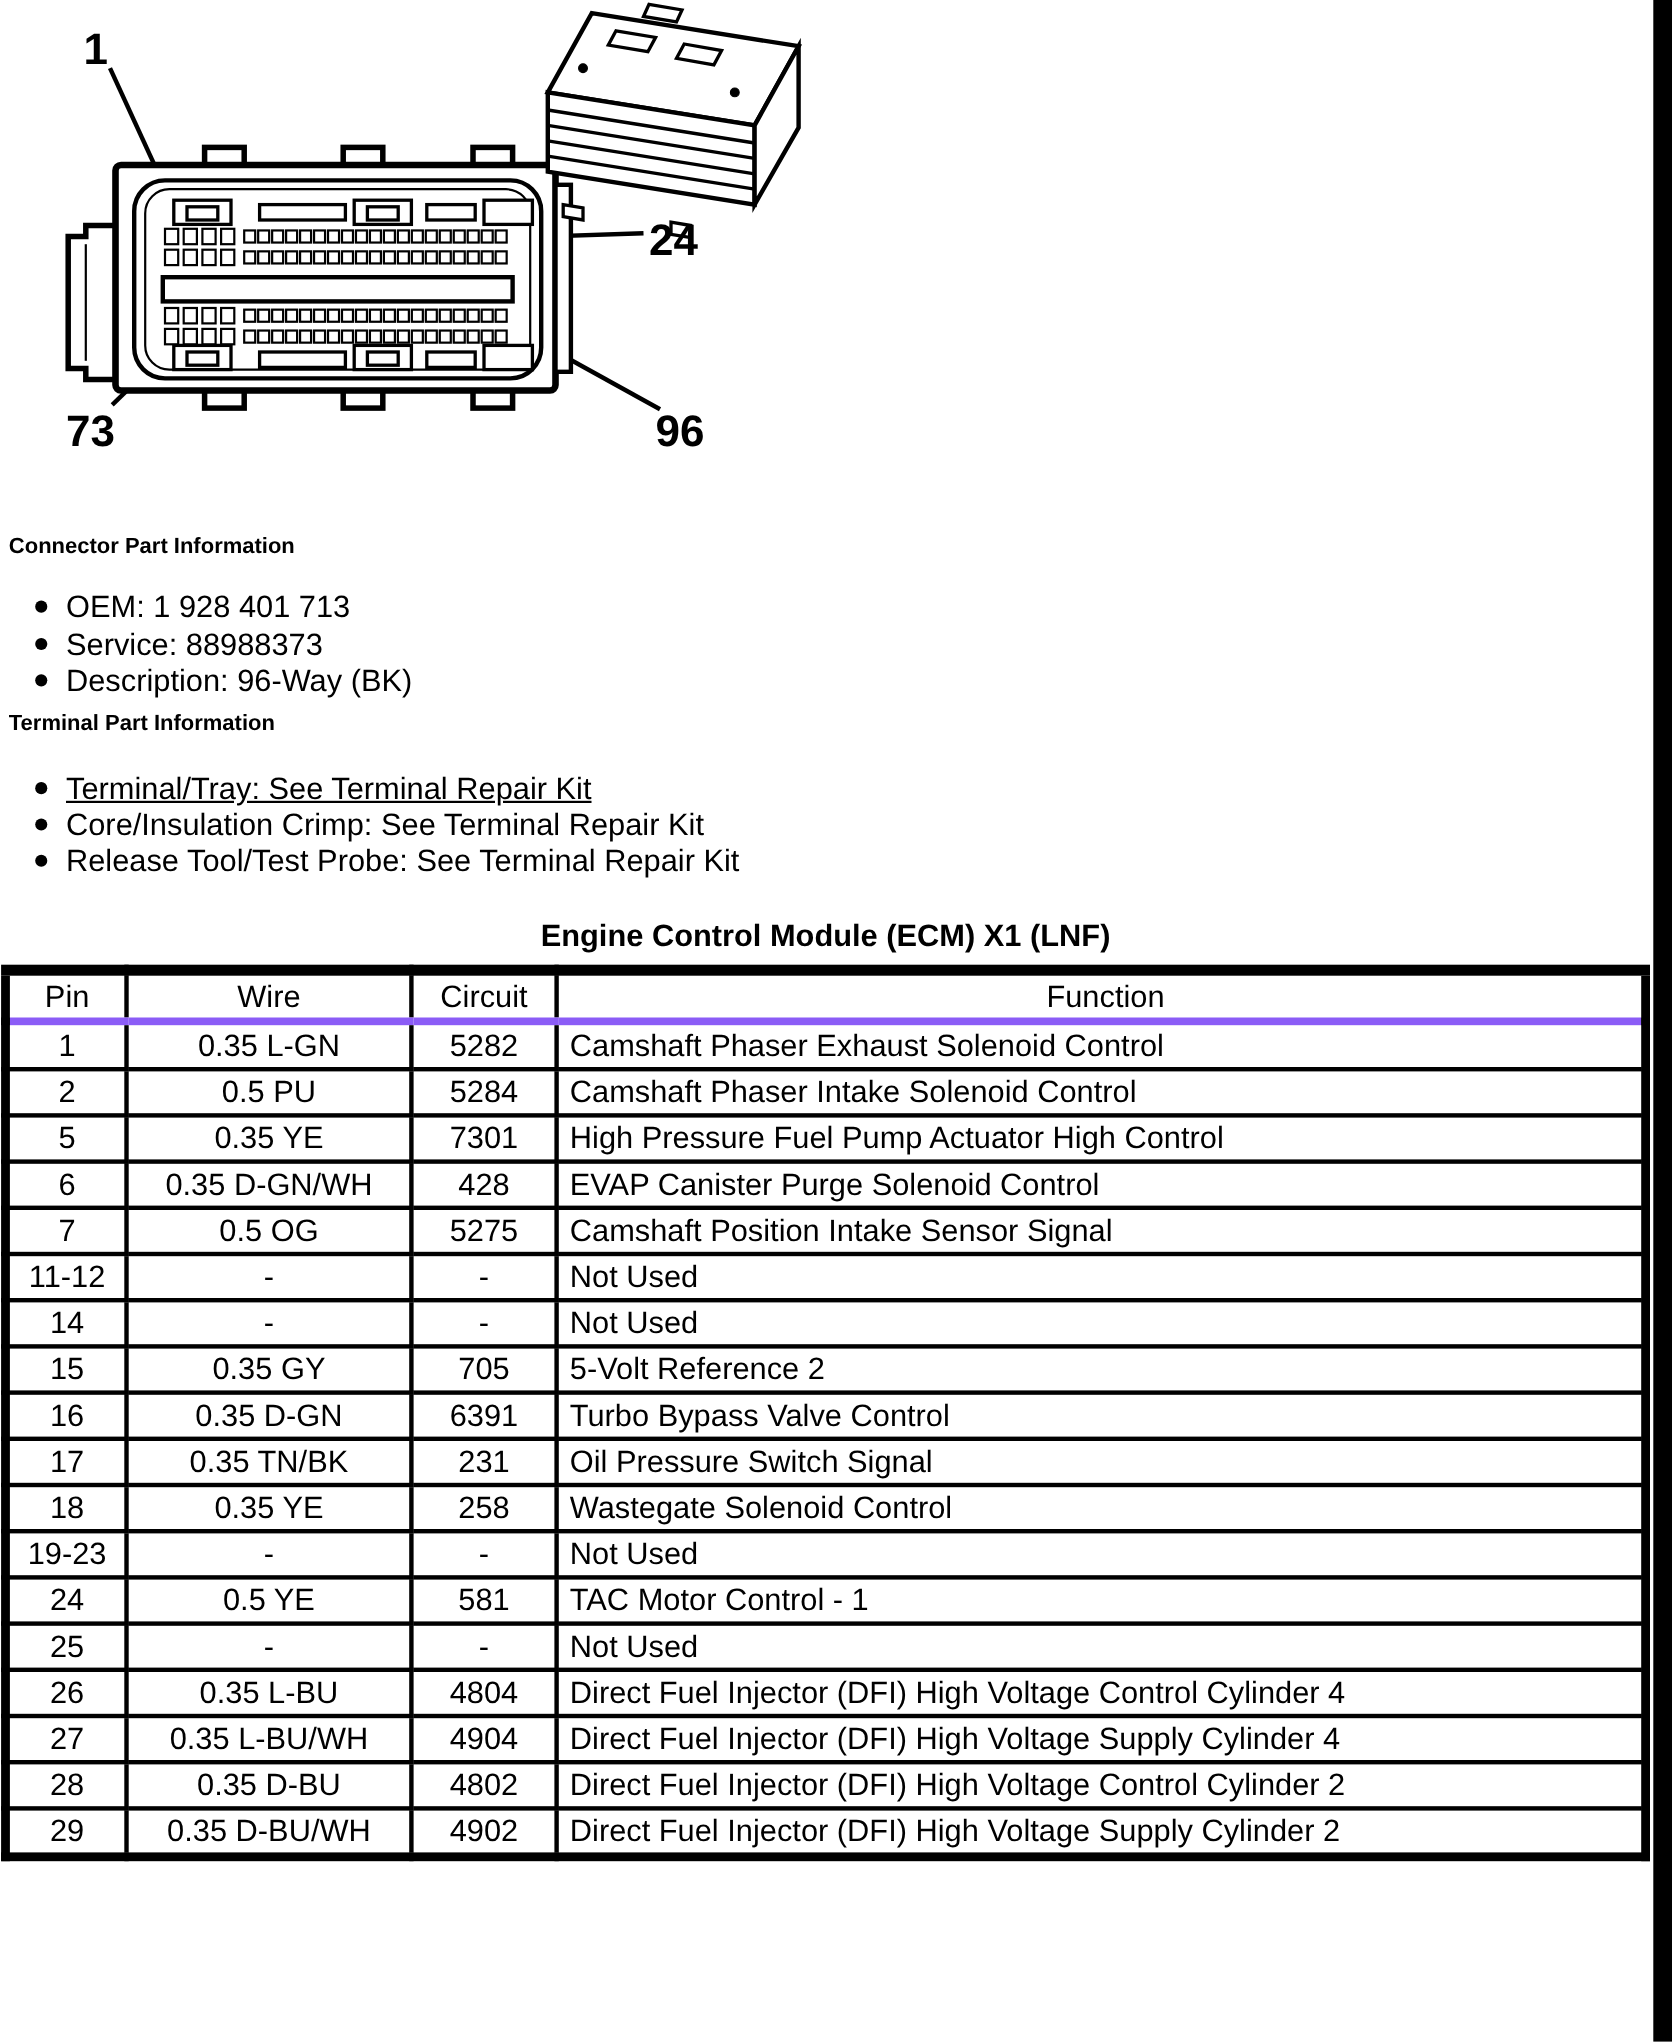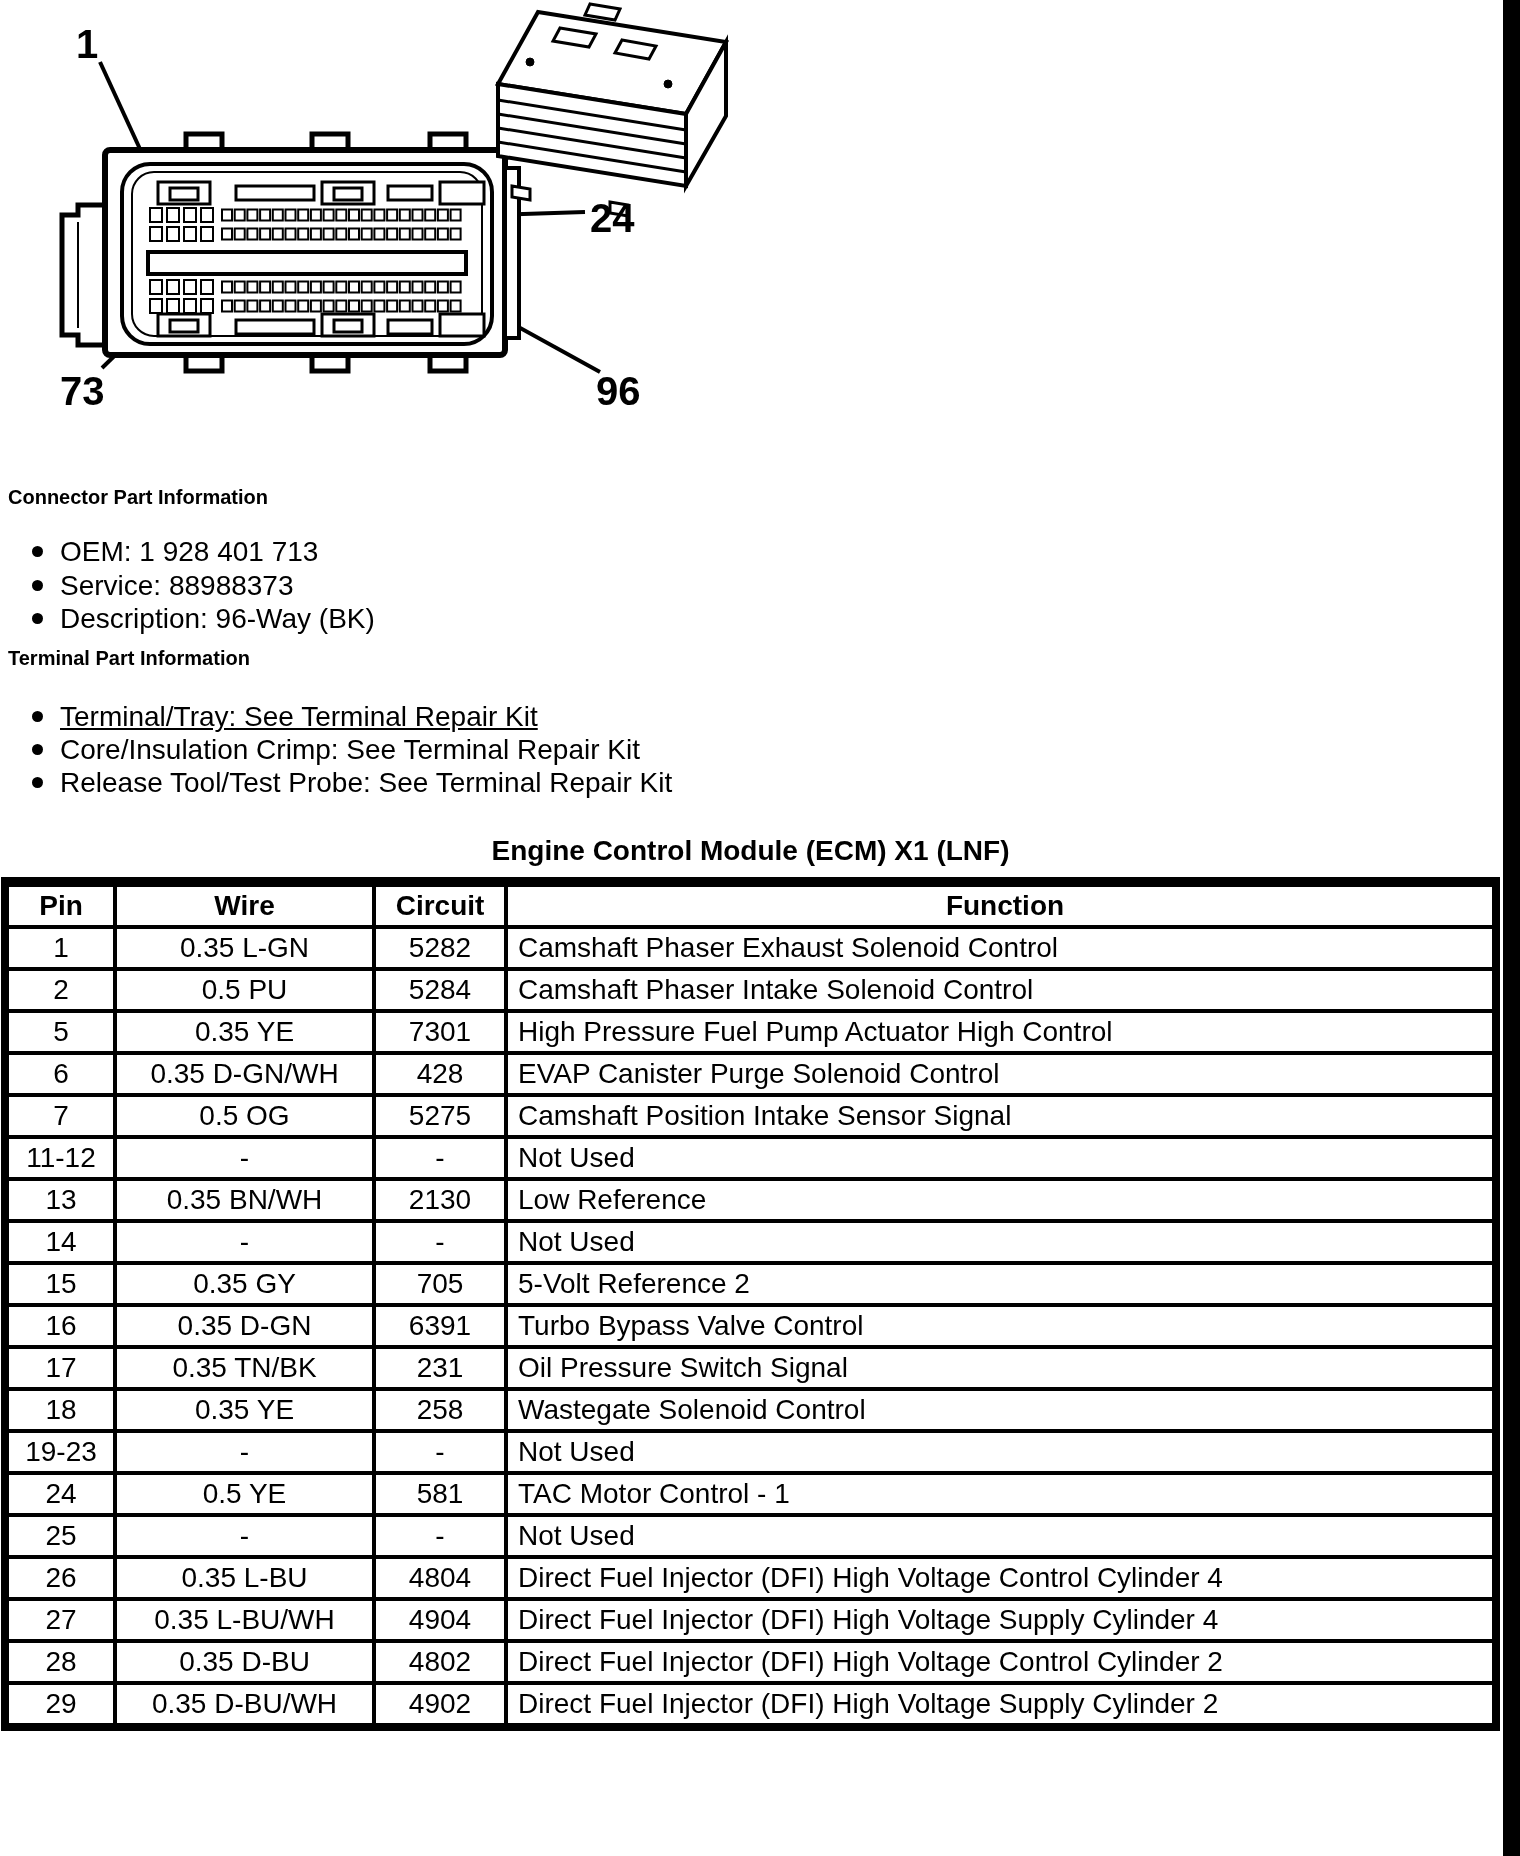--- a/index.html
+++ b/index.html
@@ -26,21 +26,21 @@
   table.pinout{
     position:absolute;left:1px;top:877px;width:1499px;
     border-collapse:collapse;table-layout:fixed;
     border:8px solid #000;border-top:10px solid #000;
     font-size:28px;
   }
   table.pinout th,table.pinout td{
     border:4px solid #000;height:38px;padding:0;vertical-align:middle;
     text-align:center;overflow:hidden;white-space:nowrap;
   }
-  table.pinout th{font-weight:bold;border-bottom:3px solid #8b5cf6;}
+  table.pinout th{font-weight:normal;border-bottom:7px solid #8b5cf6;}
   table.pinout td.fn,table.pinout th.fn{text-align:left;padding-left:10px;}
   col.c-pin{width:110px;}col.c-wire{width:259px;}col.c-circuit{width:132px;}
 </style>
 </head>
 <body>
 
 <svg class="figure" viewBox="0 0 770 430">
   <g stroke="#000" fill="none" stroke-width="4">
 
     <line x1="100" y1="62" x2="168" y2="210"></line>
@@ -278,26 +278,20 @@
     <td>5275</td>
     <td class="fn">Camshaft Position Intake Sensor Signal</td>
   </tr>
       <tr>
     <td>11-12</td>
     <td>-</td>
     <td>-</td>
     <td class="fn">Not Used</td>
   </tr>
       <tr>
-    <td>13</td>
-    <td>0.35 BN/WH</td>
-    <td>2130</td>
-    <td class="fn">Low Reference</td>
-  </tr>
-      <tr>
     <td>14</td>
     <td>-</td>
     <td>-</td>
     <td class="fn">Not Used</td>
   </tr>
       <tr>
     <td>15</td>
     <td>0.35 GY</td>
     <td>705</td>
     <td class="fn">5-Volt Reference 2</td>

